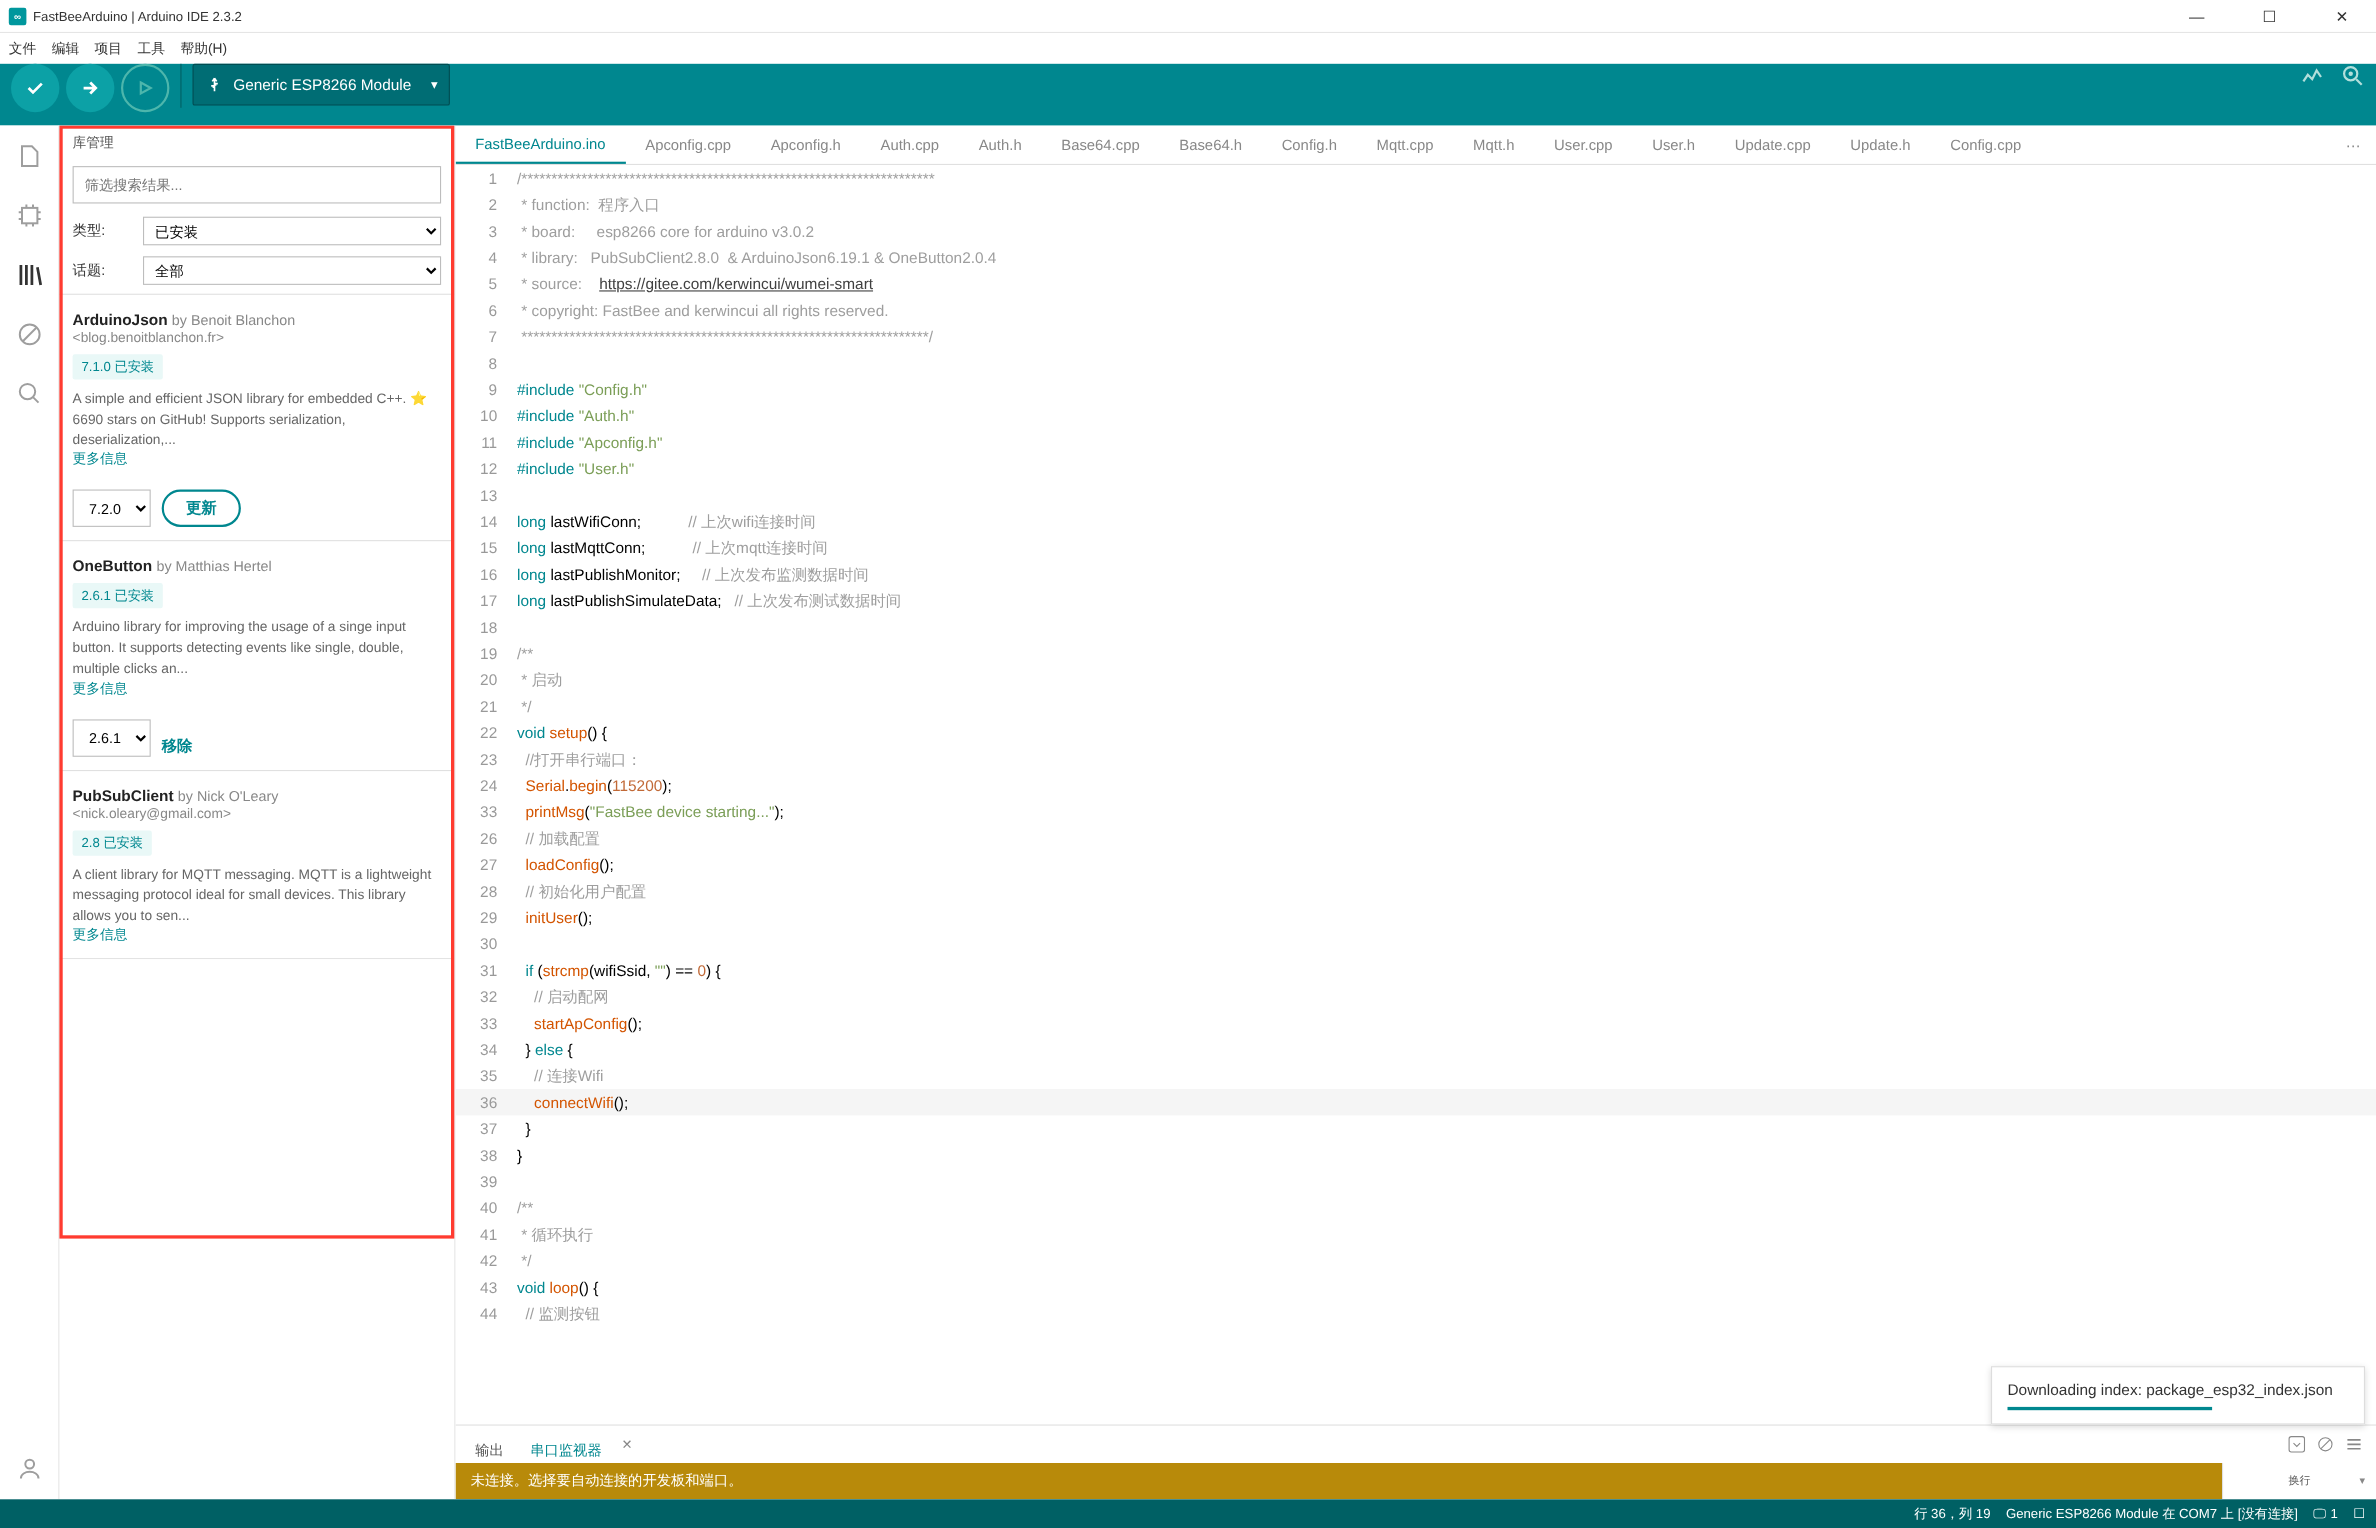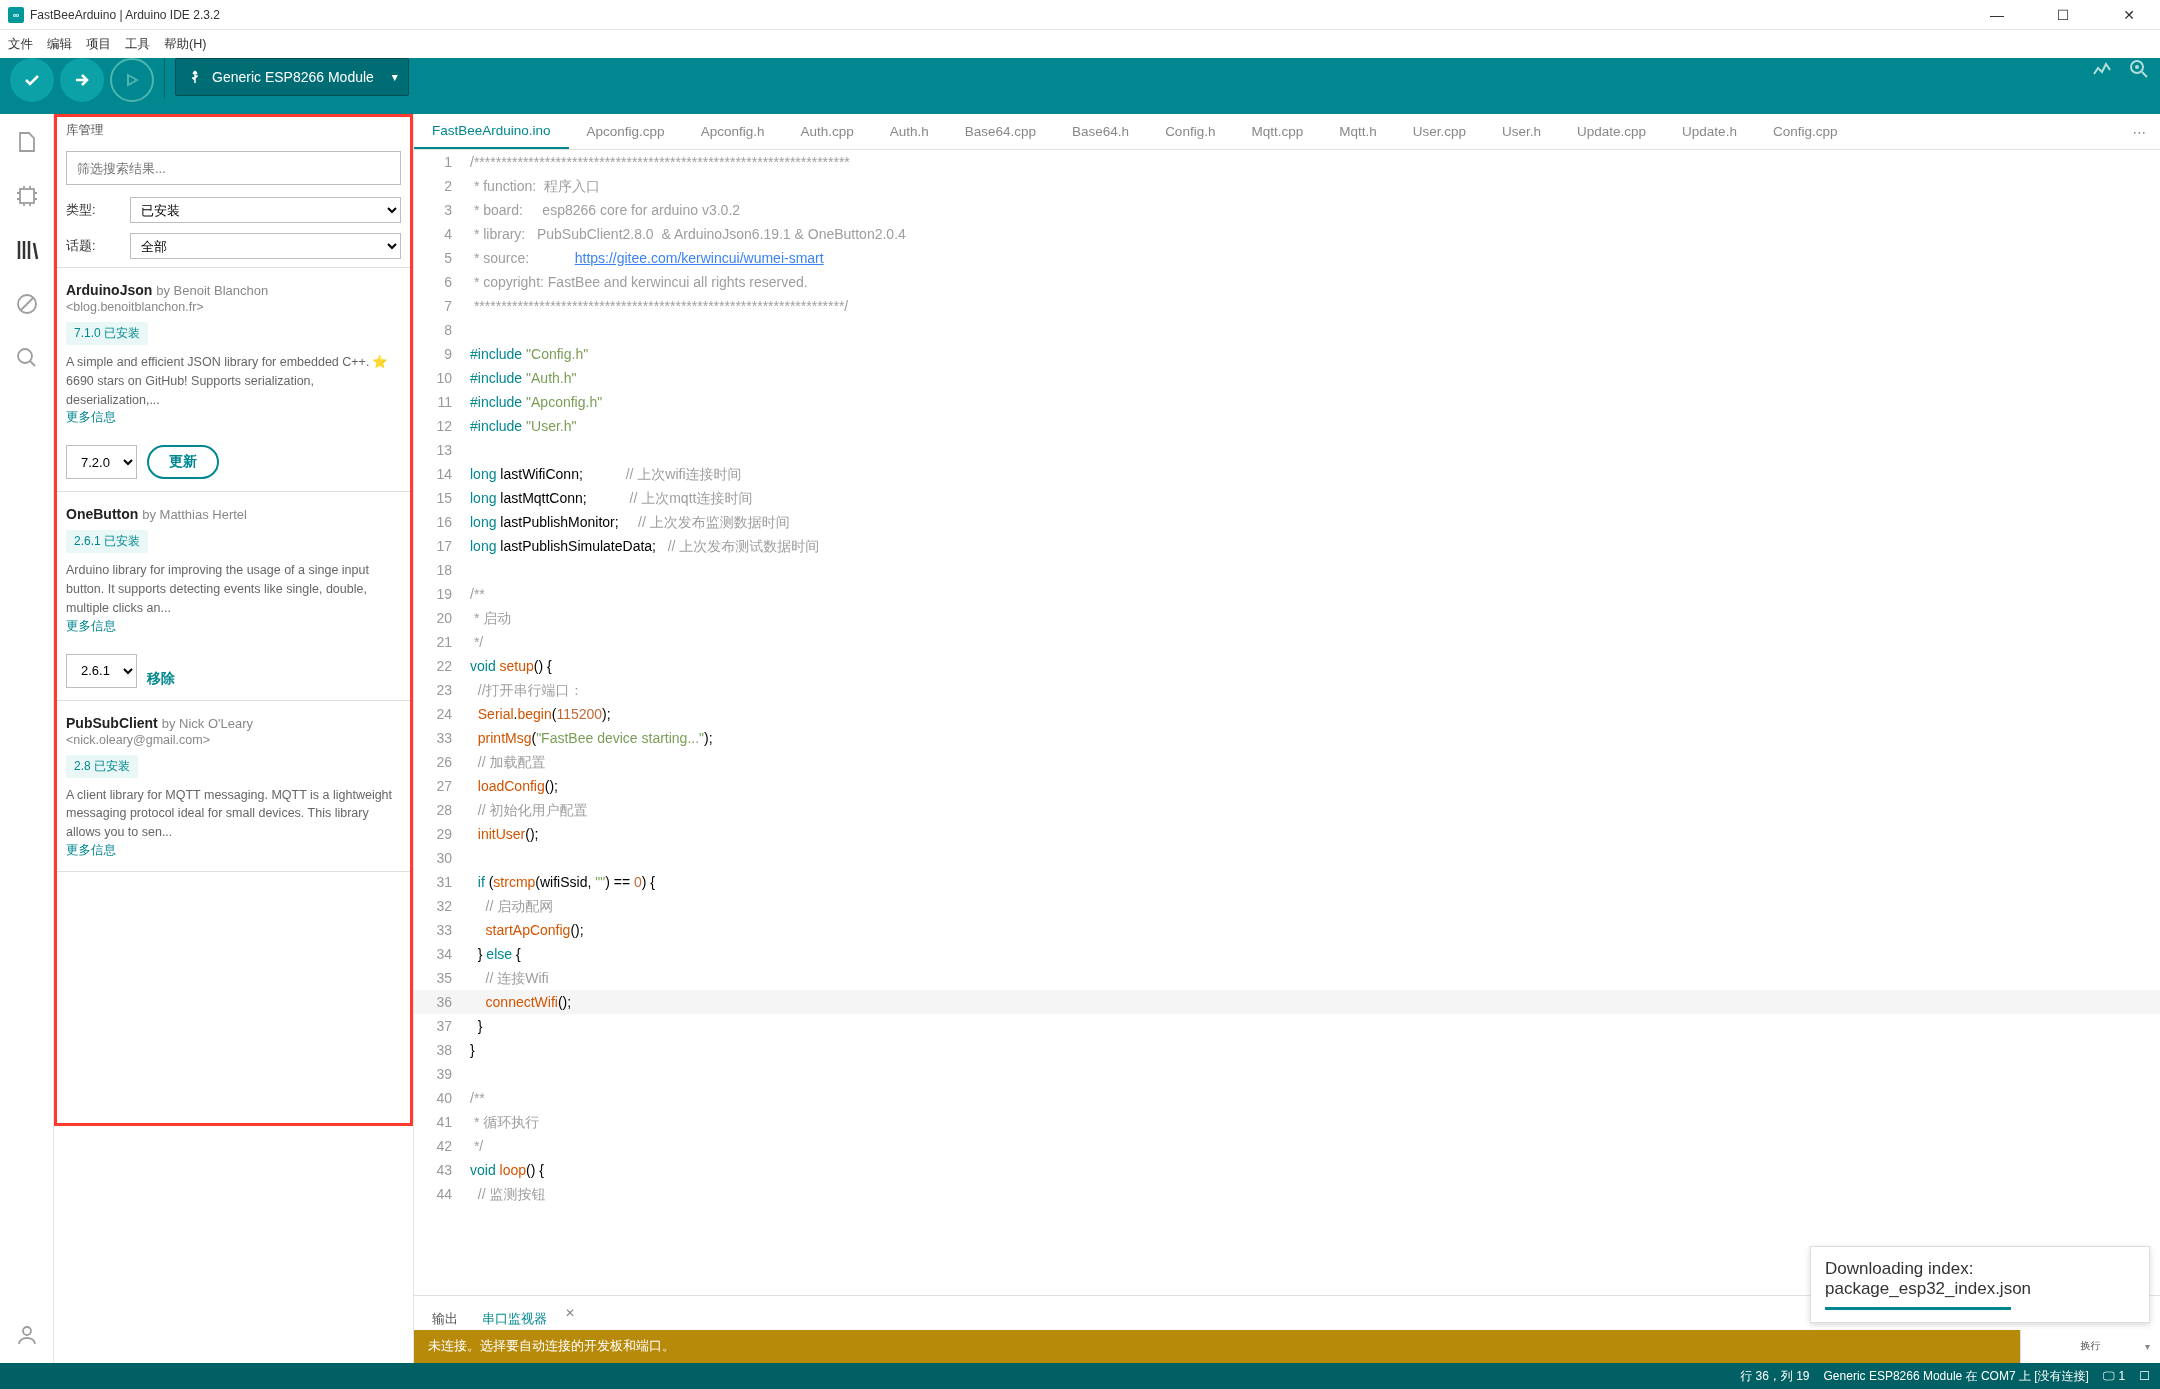--- a/index.html
+++ b/index.html
@@ -53,33 +53,33 @@
 .code-line { display: flex; }
 .code-line.hl { background: #f5f5f5; }
 .gutter { width: 56px; text-align: right; padding-right: 18px; color: #999; user-select: none; }
 .code { white-space: pre; flex: 1; }
 .c-kw { color: #00878f; }
 .c-type { color: #00878f; }
 .c-str { color: #7b9e57; }
 .c-cmt { color: #9e9e9e; }
 .c-fn { color: #d35400; }
 .c-num { color: #c16937; }
-.c-link { color: #3b82f6; text-decoration: underline; margin-left: 30px; }
+.c-link { color: #404040; text-decoration: underline; }
 .bottom-panel { height: 68px; border-top: 1px solid #e0e0e0; display: flex; flex-direction: column; }
 .bottom-tabs { height: 34px; display: flex; align-items: center; padding: 0 12px; font-size: 13px; color: #555; gap: 12px; }
 .btab { padding: 0 6px; cursor: pointer; margin-top: 13px; }
 .btab.active { color: #00878f; }
 .btab-close { font-size: 12px; color: #888; cursor: pointer; }
 .btab-right { margin-left: auto; display: flex; gap: 10px; color: #888; }
 .bot-icon { cursor: pointer; }
 .monitor-msg { height: 34px; display: flex; align-items: center; }
 .msg-warn { flex: 1; background: #b88a0a; color: #fff; font-size: 13px; padding: 0 14px; height: 100%; display: flex; align-items: center; }
 .line-end { width: 140px; height: 100%; display: flex; align-items: center; justify-content: center; font-size: 10px; color: #555; border-left: 1px solid #e0e0e0; position: relative; cursor: pointer; }
 .line-end::after { content: "▾"; position: absolute; right: 10px; font-size: 10px; color: #888; }
-.toast { position: absolute; right: 10px; bottom: 66px; width: 340px; background: #fff; border: 1px solid #ddd; box-shadow: 0 2px 6px rgba(0,0,0,0.15); padding: 12px 14px; font-size: 17px; color: #333; }
+.toast { position: absolute; right: 10px; bottom: 94px; width: 340px; background: #fff; border: 1px solid #ddd; box-shadow: 0 2px 6px rgba(0,0,0,0.15); padding: 12px 14px; font-size: 14px; color: #333; }
 .toast-bar { height: 3px; background: #00878f; width: 60%; margin-top: 8px; }
 .statusbar { height: 26px; background: #006064; color: #fff; font-size: 12px; display: flex; align-items: center; padding: 0 10px; gap: 14px; }
 .status-spacer { flex: 1; }
 .status-item { display: flex; align-items: center; gap: 4px; }
 svg { display: block; }
 </style>
 </head>
 <body>
 
 <div class="titlebar">

